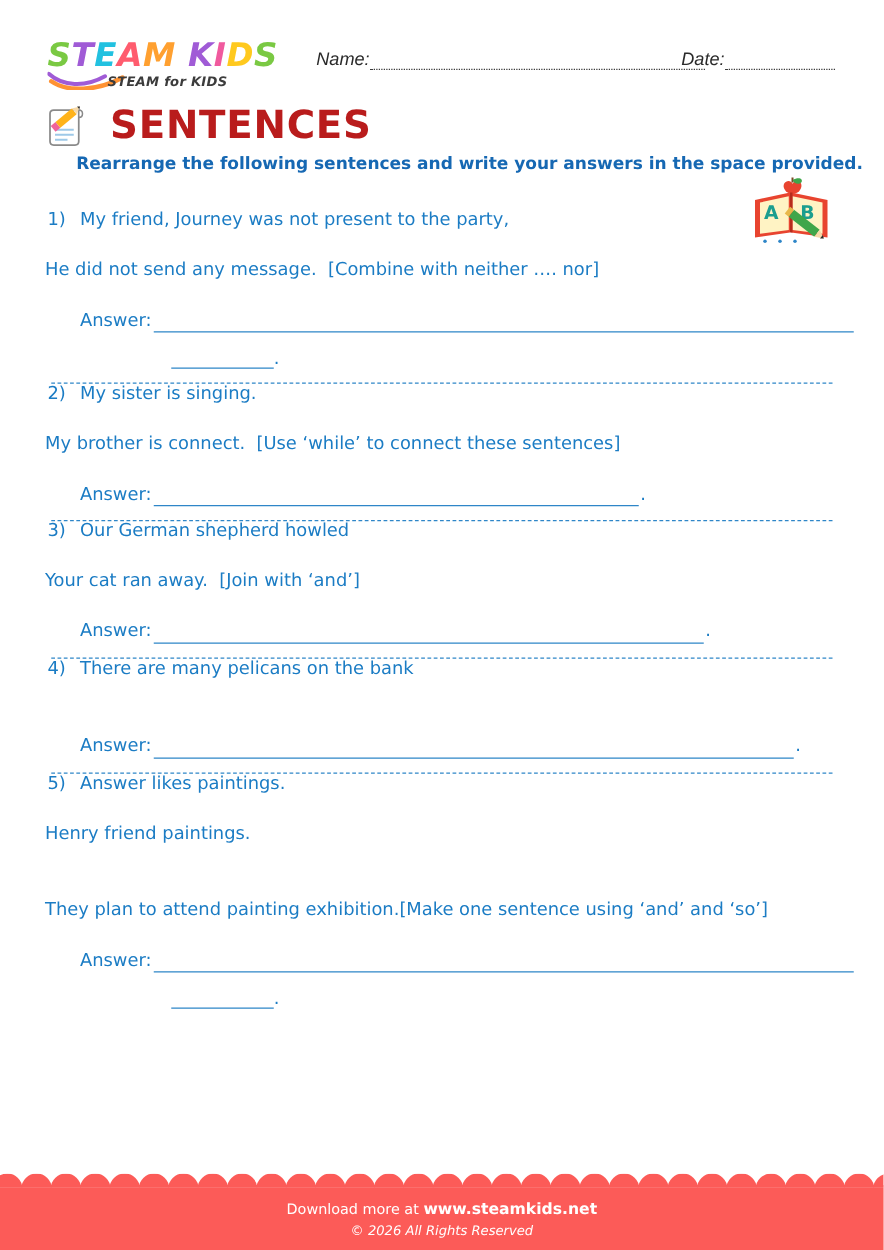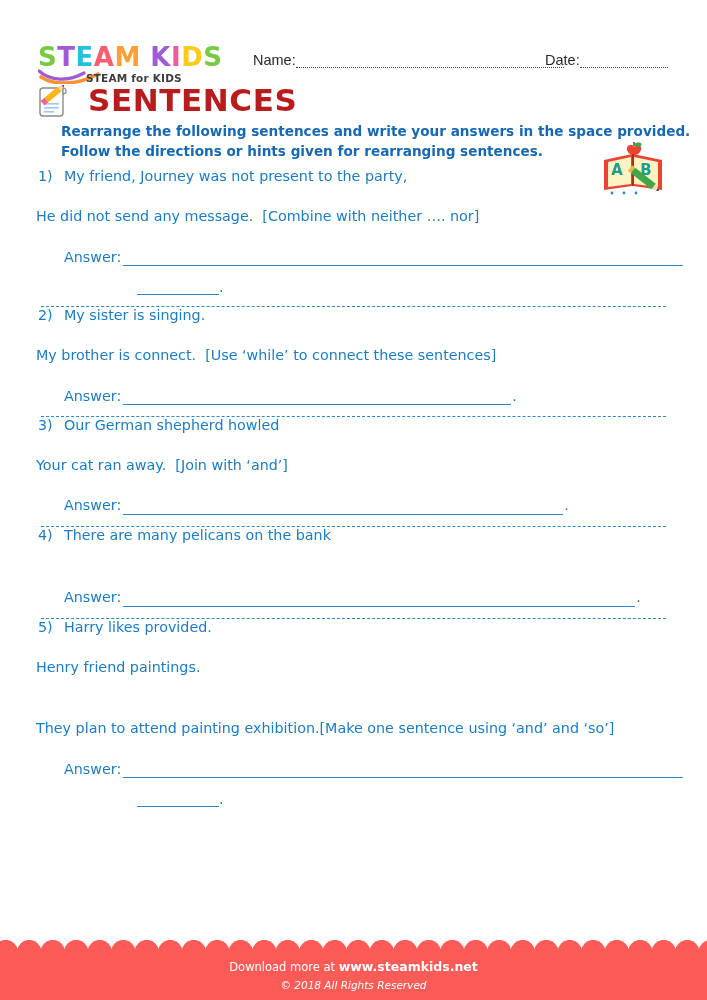--- a/index.html
+++ b/index.html
@@ -13,23 +13,24 @@
   .page {
     position: relative;
     width: 707px;
     height: 1000px;
     background: #ffffff;
   }
 
   
   .header {
     position: absolute;
-    left: 0; top: 16px;
+    left: 0; top: 4px;
     width: 707px;
     height: 72px;
+    font-style: italic;
   }
   .logo-wrap {
     position: absolute;
     left: 38px; top: 28px;
     width: 190px;
     height: 42px;
   }
   .logo-main {
     font-size: 26px;
     font-weight: 800;
@@ -289,21 +290,20 @@
         <polygon points="60.5,38.7 63,40.5 60.5,42.3" fill="#2b2b2b"></polygon>
       </g>
       <circle cx="12" cy="53" r="1.4" fill="#2E86C8"></circle>
       <circle cx="24" cy="53" r="1.4" fill="#2E86C8"></circle>
       <circle cx="36" cy="53" r="1.4" fill="#2E86C8"></circle>
     </svg>
   </div>
 
   <div class="instructions">
     <div>Rearrange the following sentences and write your answers in the space provided.</div>
-    <div>Follow the directions or hints given for rearranging sentences.</div>
   </div>
 
   <div class="questions" id="questions-root">
       <div class="q-block">
         <div class="q-line">
           <span class="q-num">1)</span>
           <span class="q-body">My friend, Journey was not present to the party,</span>
         </div>
         <div class="q-gap-s"></div>
         <div class="q-line indent">
@@ -364,21 +364,21 @@
         <div class="answer-row">
           <span class="answer-label">Answer:</span>
           <span class="blank" style="width: 512px;"></span>
           <span class="tail">.</span>
         </div>
       </div>
       <div class="divider"></div>
       <div class="q-block">
         <div class="q-line">
           <span class="q-num">5)</span>
-          <span class="q-body">Harry likes provided.</span>
+          <span class="q-body">Answer likes paintings.</span>
         </div>
         <div class="q-gap-s"></div>
         <div class="q-line indent">
           <span class="q-body">Henry friend paintings.</span>
         </div>
         <div class="q-gap-s"></div>
         <div class="q-gap-s"></div>
         <div class="q-line indent">
           <span class="q-body">They plan to attend painting exhibition.[Make one sentence using ‘and’ and ‘so’]</span>
         </div>
@@ -430,16 +430,16 @@
             <circle cx="687.25" cy="12" r="12.15" fill="#FC5B58"></circle>
             <circle cx="710.75" cy="12" r="12.15" fill="#FC5B58"></circle>
             <rect x="0" y="9" width="707" height="4" fill="#FC5B58"></rect>
           </g>
       </svg>
     </div>
     <div class="footer-body"></div>
     <div class="footer-text1">
       <span>Download more at </span><b>www.steamkids.net</b>
     </div>
-    <div class="footer-text2">© 2018 All Rights Reserved</div>
+    <div class="footer-text2">© 2026 All Rights Reserved</div>
   </div>
 
 </div>
 
 </body></html>

